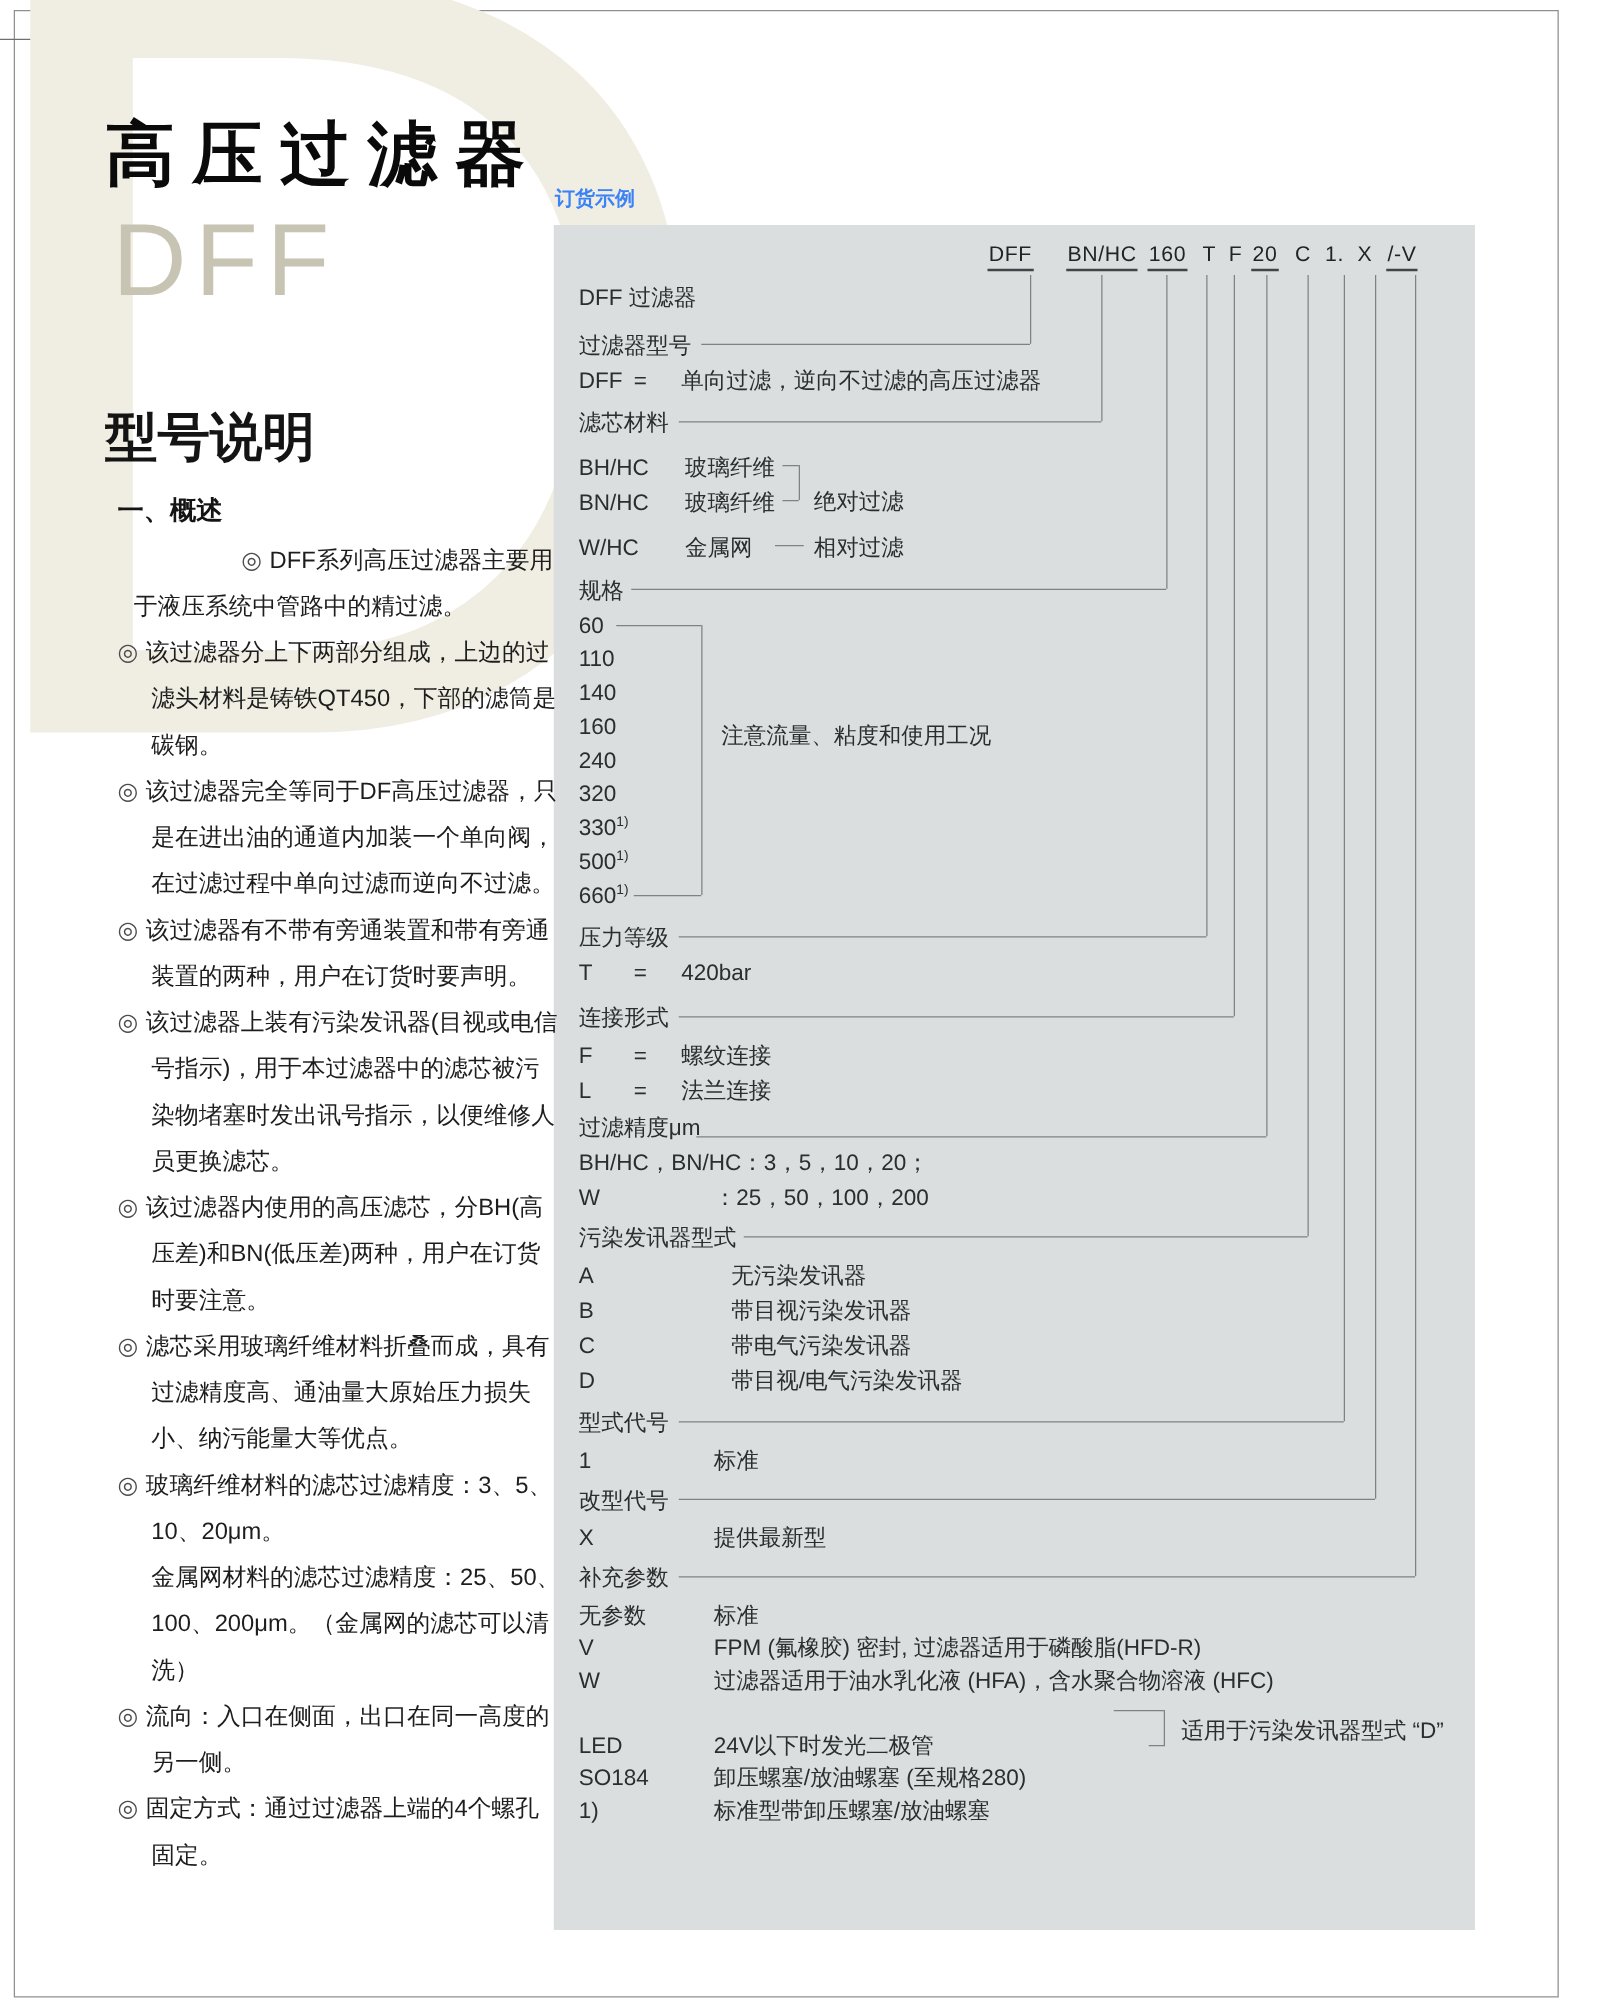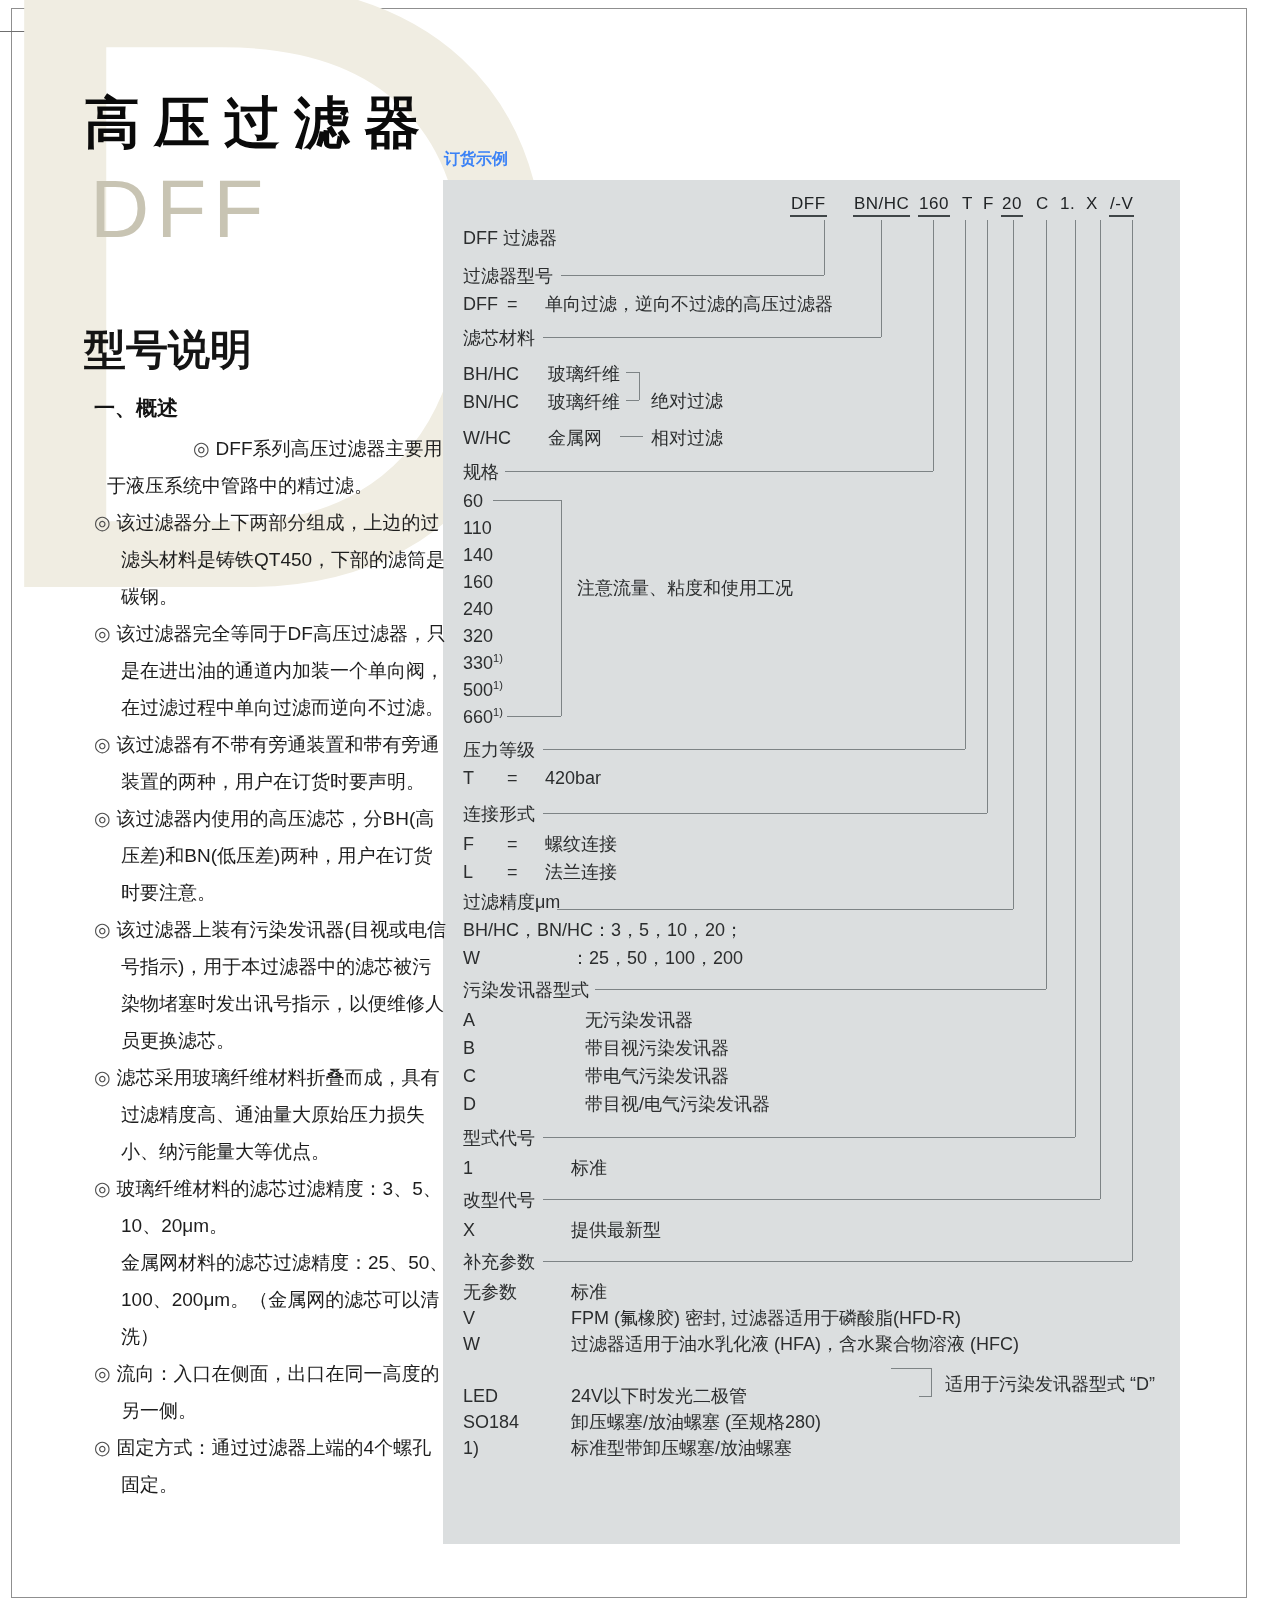--- a/index.html
+++ b/index.html
@@ -59,22 +59,22 @@
 <div class="main-title">高压过滤器</div>
 <div class="series">DFF</div>
 <div class="section-title">型号说明</div>
 <div class="overview-h">一、概述</div>
 
 <div class="bullets">
   <p class="p1"><span class="mk">◎</span><span>DFF系列高压过滤器主要用于液压系统中管路中的精过滤。</span></p>
   <p><span class="mk">◎</span><span>该过滤器分上下两部分组成，上边的过滤头材料是铸铁QT450，下部的滤筒是碳钢。</span></p>
   <p><span class="mk">◎</span><span>该过滤器完全等同于DF高压过滤器，只是在进出油的通道内加装一个单向阀，在过滤过程中单向过滤而逆向不过滤。</span></p>
   <p><span class="mk">◎</span><span>该过滤器有不带有旁通装置和带有旁通装置的两种，用户在订货时要声明。</span></p>
+  <p><span class="mk">◎</span><span>该过滤器上装有污染发讯器(目视或电信号指示)，用于本过滤器中的滤芯被污染物堵塞时发出讯号指示，以便维修人员更换滤芯。</span></p>
   <p><span class="mk">◎</span><span>该过滤器内使用的高压滤芯，分BH(高压差)和BN(低压差)两种，用户在订货时要注意。</span></p>
-  <p><span class="mk">◎</span><span>该过滤器上装有污染发讯器(目视或电信号指示)，用于本过滤器中的滤芯被污染物堵塞时发出讯号指示，以便维修人员更换滤芯。</span></p>
   <p><span class="mk">◎</span><span>滤芯采用玻璃纤维材料折叠而成，具有过滤精度高、通油量大原始压力损失小、纳污能量大等优点。</span></p>
   <p><span class="mk">◎</span><span>玻璃纤维材料的滤芯过滤精度：3、5、10、20μm。</span></p>
   <p class="cont"><span>金属网材料的滤芯过滤精度：25、50、100、200μm。（金属网的滤芯可以清洗）</span></p>
   <p><span class="mk">◎</span><span>流向：入口在侧面，出口在同一高度的另一侧。</span></p>
   <p><span class="mk">◎</span><span>固定方式：通过过滤器上端的4个螺孔固定。</span></p>
 
 </div>
 
 <div class="order-heading">订货示例</div>
 

